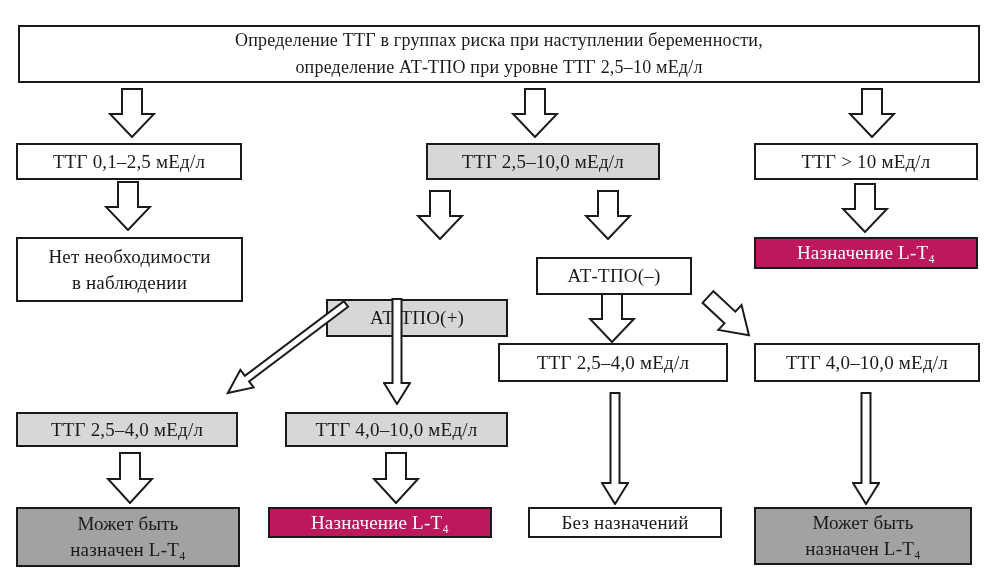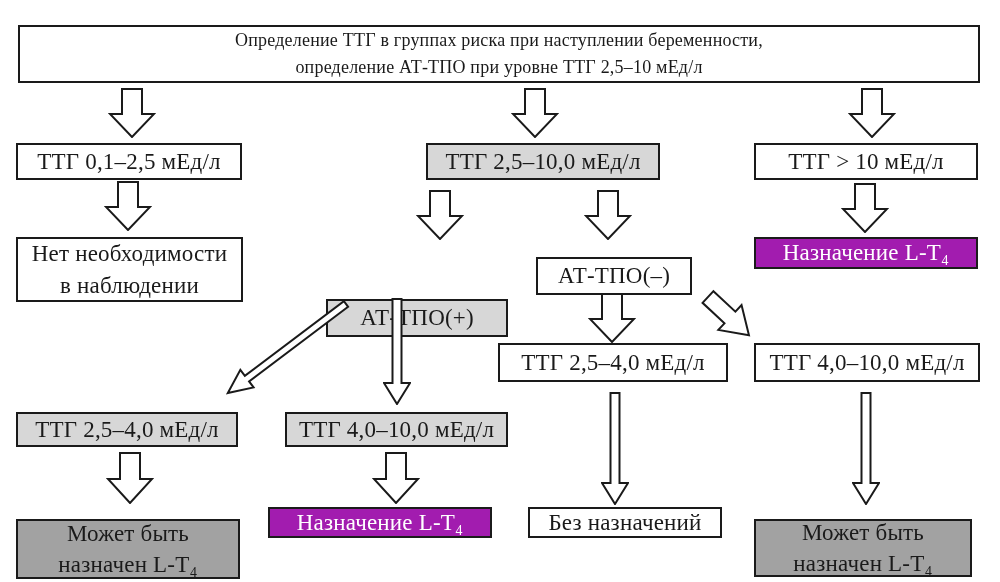--- a/index.html
+++ b/index.html
@@ -5,26 +5,26 @@
   html,body{margin:0;padding:0;background:#ffffff;}
   .canvas{
     position:relative;width:1000px;height:582px;background:#ffffff;
     font-family:"Liberation Serif","DejaVu Serif",serif;
     color:#1a1a1a;overflow:hidden;text-decoration:underline;
   }
   .node{
     position:absolute;box-sizing:border-box;
     border:2px solid #1a1a1a;background:#ffffff;
     display:flex;align-items:center;justify-content:center;
-    text-align:center;font-size:23px;letter-spacing:0.2px;
+    text-align:center;font-size:19px;letter-spacing:0.2px;
     line-height:1.35;white-space:pre-line;
   }
   .node.light{background:#d7d7d7;}
-  .node.dark{background:#a2a2a2;margin-top:12px;}
-  .node.black{background:#a21caf;color:#ffffff;border-color:#1b1b1b;}
+  .node.dark{background:#a2a2a2;}
+  .node.black{background:#be185d;color:#ffffff;border-color:#1b1b1b;}
   .node.title{font-size:18px;line-height:1.5;}
   .arrow{position:absolute;}
   .arrow svg{display:block;}
 </style>
 </head>
 <body>
 
 <div class="canvas">
 
   <div class="node title" style="left:18px;top:25px;width:962px;height:58px;">

